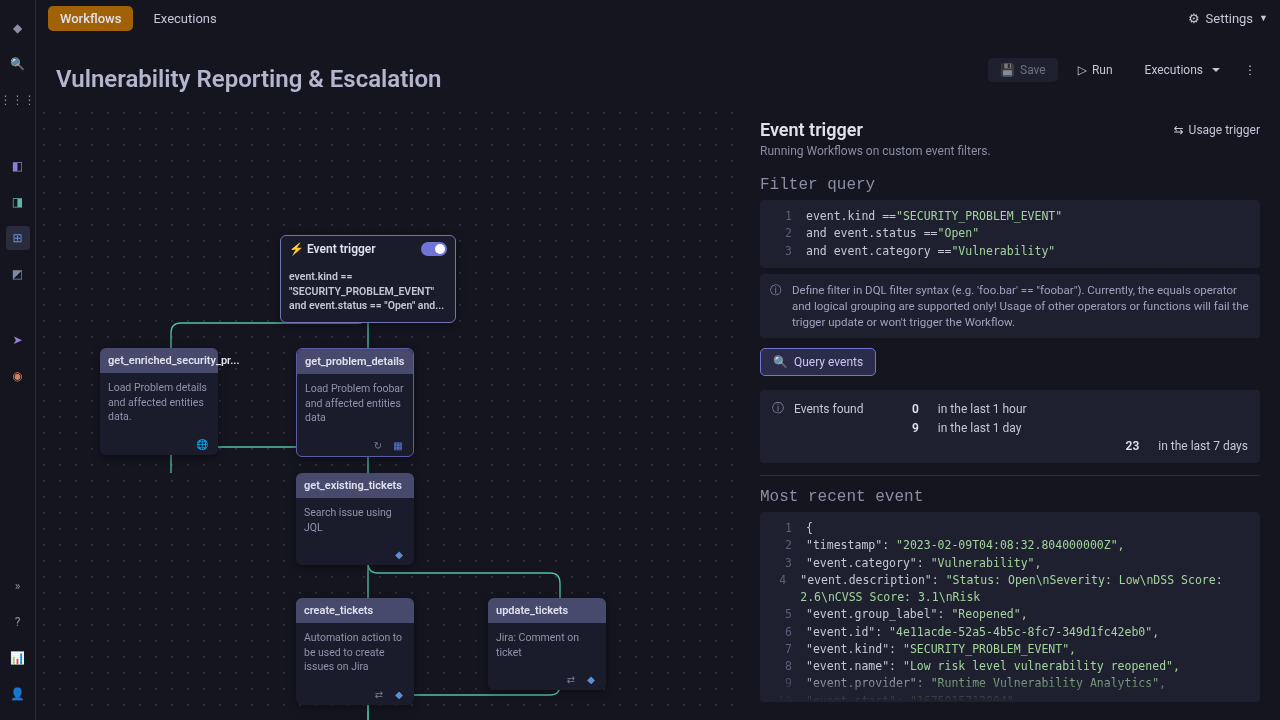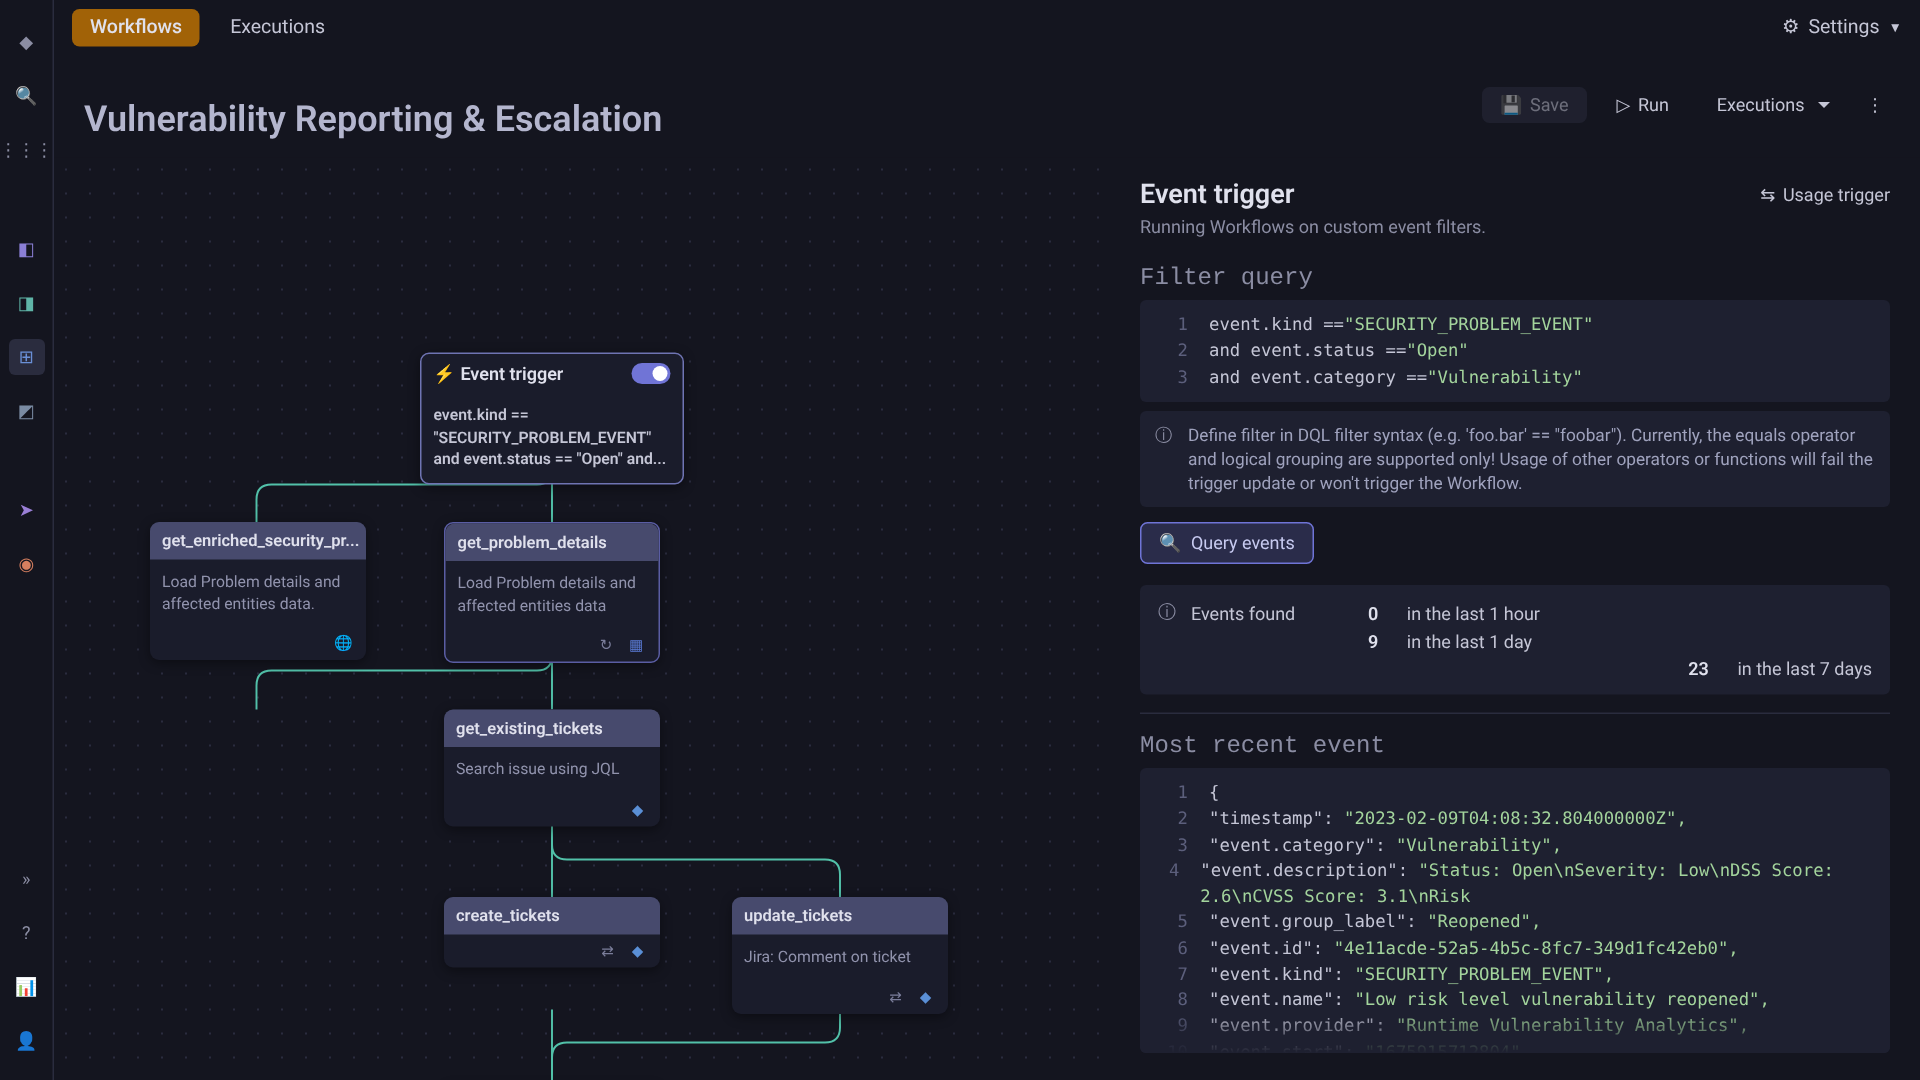--- a/index.html
+++ b/index.html
@@ -18,21 +18,21 @@
 .header { display: flex; align-items: center; padding: 10px 20px 12px 20px; }
 .page-title { font-size: 24px; font-weight: 600; color: #b4b6ce; margin-top: 19px; }
 .header-actions { margin-left: auto; display: flex; align-items: center; gap: 8px; }
 .btn { padding: 5px 12px; border-radius: 5px; background: #2a2c3e; color: #c5c6d6; cursor: pointer; display: flex; align-items: center; gap: 5px; font-size: 12px; }
 .btn.disabled { opacity: 0.5; cursor: default; }
 .btn.ghost { background: transparent; }
 .btn.dropdown::after { content: ""; border: 4px solid transparent; border-top-color: #c5c6d6; margin-left: 4px; margin-top: 4px; }
 .overflow { color: #c5c6d6; cursor: pointer; padding: 4px; }
 .content { flex: 1; display: flex; overflow: hidden; }
 .canvas { flex: 1; position: relative; background: #14151f; background-image: radial-gradient(circle, #2a2c3e 1px, transparent 1px); background-size: 16px 16px; overflow: hidden; }
-.node { position: absolute; width: 144px; background: #1a1c2b; border-radius: 6px; box-shadow: 0 2px 8px rgba(0,0,0,0.4); }
+.node { position: absolute; width: 118px; background: #1a1c2b; border-radius: 6px; box-shadow: 0 2px 8px rgba(0,0,0,0.4); }
 .node.trigger { width: 176px; border: 1px solid #6f74b3; }
 .node.selected { border: 1px solid #5a5da3; }
 .node-head { background: #474a6d; color: #e0e1ed; padding: 6px 8px; border-radius: 6px 6px 0 0; font-weight: 600; font-size: 11px; display: flex; align-items: center; }
 .node.trigger .node-head { background: transparent; border-bottom: none; font-size: 12px; }
 .node-body { padding: 8px; font-size: 10.5px; color: #9193ad; line-height: 1.4; }
 .node-footer { padding: 4px 8px; display: flex; justify-content: flex-end; gap: 6px; }
 .node-footer span { width: 14px; height: 14px; display: inline-flex; align-items: center; justify-content: center; color: #7a7d9a; font-size: 10px; }
 .toggle { width: 26px; height: 14px; background: #7074d6; border-radius: 7px; margin-left: auto; position: relative; }
 .toggle::after { content: ""; position: absolute; width: 10px; height: 10px; background: #fff; border-radius: 50%; right: 2px; top: 2px; }
 .panel { width: 540px; background: #14151f; padding: 14px 20px; overflow-y: auto; }
@@ -144,38 +144,39 @@
         <div class="node" style="left:64px;top:243px">
           <div class="node-head">get_enriched_security_pr...</div>
           <div class="node-body">Load Problem details and affected entities data.</div>
           <div class="node-footer">
               <span>🌐</span>
             </div>
         </div>
 
         <div class="node selected" style="left:260px;top:243px">
           <div class="node-head">get_problem_details</div>
-          <div class="node-body">Load Problem details and affected entities data</div>
+          <div class="node-body">Load Problem foobar and affected entities data</div>
           <div class="node-footer">
               <span>↻</span>
               <span style="color:#5a7bd6">▦</span>
             </div>
         </div>
 
 
         <div class="node" style="left:260px;top:368px">
           <div class="node-head">get_existing_tickets</div>
           <div class="node-body">Search issue using JQL</div>
           <div class="node-footer">
               <span style="color:#5a8fd6">◆</span>
             </div>
         </div>
 
         <div class="node" style="left:260px;top:493px">
           <div class="node-head">create_tickets</div>
+          <div class="node-body">Automation action to be used to create issues on Jira</div>
           <div class="node-footer">
               <span>⇄</span>
               <span style="color:#5a8fd6">◆</span>
             </div>
         </div>
 
         <div class="node" style="left:452px;top:493px">
           <div class="node-head">update_tickets</div>
           <div class="node-body">Jira: Comment on ticket</div>
           <div class="node-footer">

